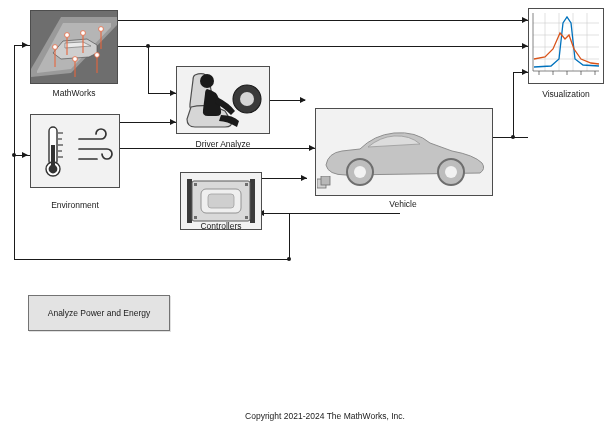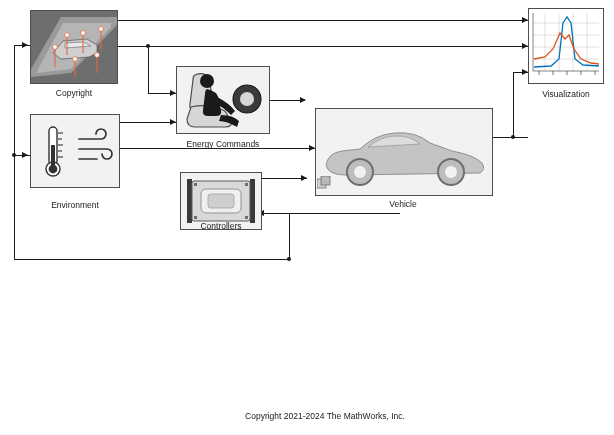--- a/index.html
+++ b/index.html
@@ -151,21 +151,21 @@
       <g fill="#ffffff" stroke="#e8653c" stroke-width="0.8">
         <circle cx="36" cy="24" r="2.4"></circle>
           <circle cx="52" cy="22" r="2.4"></circle>
         <circle cx="70" cy="18" r="2.4"></circle>
           <circle cx="24" cy="36" r="2.4"></circle>
         <circle cx="44" cy="48" r="2.4"></circle>
           <circle cx="66" cy="44" r="2.4"></circle>
       </g>
     </svg>
   </div>
-  <div class="blk-label" style="left:30px; top:88px; width:88px;">Copyright</div>
+  <div class="blk-label" style="left:30px; top:88px; width:88px;">MathWorks</div>
 
   <div class="blk" style="left:30px; top:114px; width:90px; height:74px;">
     <svg width="88" height="72" viewBox="0 0 88 72">
       <rect x="0" y="0" width="88" height="72" fill="#f2f2f2"></rect>
       <g stroke="#333" stroke-width="1.4" fill="#ffffff">
         <rect x="18" y="12" width="8" height="38" rx="4"></rect>
         <circle cx="22" cy="54" r="7"></circle>
       </g>
       <g fill="#333">
         <rect x="20" y="30" width="4" height="22"></rect>
@@ -203,21 +203,21 @@
         <ellipse cx="70" cy="32" rx="14" ry="14"></ellipse>
       </g>
       <g fill="#d6d6d6">
         <ellipse cx="70" cy="32" rx="7" ry="7"></ellipse>
       </g>
       <g fill="#1a1a1a">
         <path d="M44 48 q12 0 18 6 l-2 6 q-10 -6 -18 -6 Z"></path>
       </g>
     </svg>
   </div>
-  <div class="blk-label" style="left:170px; top:139px; width:106px;">Energy Commands</div>
+  <div class="blk-label" style="left:170px; top:139px; width:106px;">Driver Analyze</div>
 
   <div class="blk" style="left:180px; top:172px; width:82px; height:58px;">
     <svg width="80" height="56" viewBox="0 0 80 56">
       <rect x="0" y="0" width="80" height="56" fill="#f2f2f2"></rect>
       <g fill="#3a3a3a">
         <rect x="6" y="6" width="5" height="44"></rect>
         <rect x="69" y="6" width="5" height="44"></rect>
       </g>
       <g fill="#d9d9d9" stroke="#5a5a5a" stroke-width="1">
         <rect x="11" y="8" width="58" height="40" rx="2"></rect>
@@ -289,15 +289,16 @@
         <line x1="10" y1="62" x2="10" y2="66"></line>
         <line x1="24" y1="62" x2="24" y2="66"></line>
         <line x1="38" y1="62" x2="38" y2="66"></line>
         <line x1="52" y1="62" x2="52" y2="66"></line>
         <line x1="66" y1="62" x2="66" y2="66"></line>
       </g>
     </svg>
   </div>
   <div class="blk-label" style="left:528px; top:89px; width:76px;">Visualization</div>
 
+  <div class="btn" style="left:28px; top:295px; width:142px; height:36px;">Analyze Power and Energy</div>
 
   <div class="copyright">Copyright 2021-2024 The MathWorks, Inc.</div>
 </div>
 
 </body></html>

